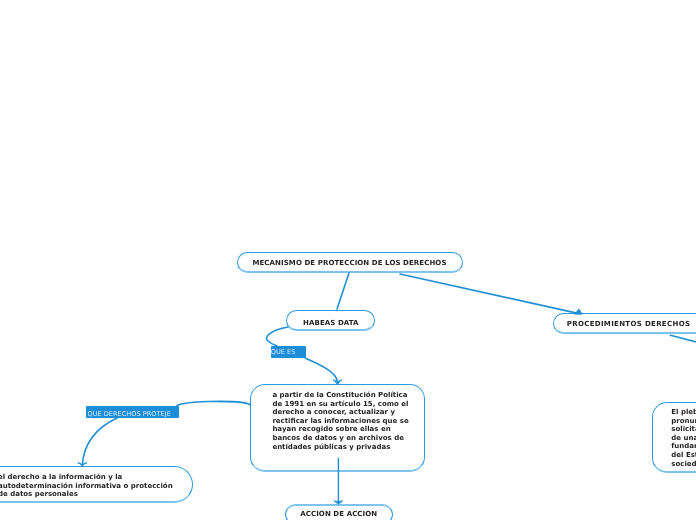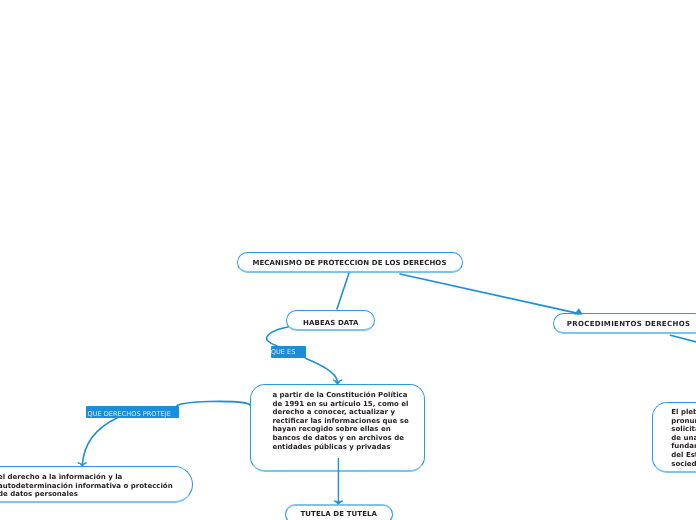--- a/index.html
+++ b/index.html
@@ -62,21 +62,21 @@
 
   <div class="node pill" style="left:286.3px;top:310px;width:89px;height:20.7px;padding-top:6px;">
     <span class="txt">HABEAS DATA</span>
   </div>
 
   <div class="node pill" style="left:553px;top:313px;width:151px;height:21px;padding-top:2.5px;">
     <span class="txt" style="letter-spacing:0.33px;">PROCEDIMIENTOS DERECHOS</span>
   </div>
 
   <div class="node pill" style="left:284.5px;top:503.5px;width:108.5px;height:21px;border-top-color:#7cc3ee;border-top-width:2px;padding-top:0px;">
-    <span class="txt">TUTELA DE TUTELA</span>
+    <span class="txt">ACCION DE ACCION</span>
   </div>
 
   <div class="badge" style="left:270.7px;top:345.5px;width:35px;height:12.5px;justify-content:flex-start;padding-left:0;box-sizing:border-box;">
     <span>QUE ES</span>
   </div>
 
   <div class="badge" style="left:85.5px;top:405.5px;width:93.5px;height:12px;justify-content:flex-start;padding-left:2px;box-sizing:border-box;align-items:flex-end;">
     <span>QUE DERECHOS PROTEJE</span>
   </div>
 

